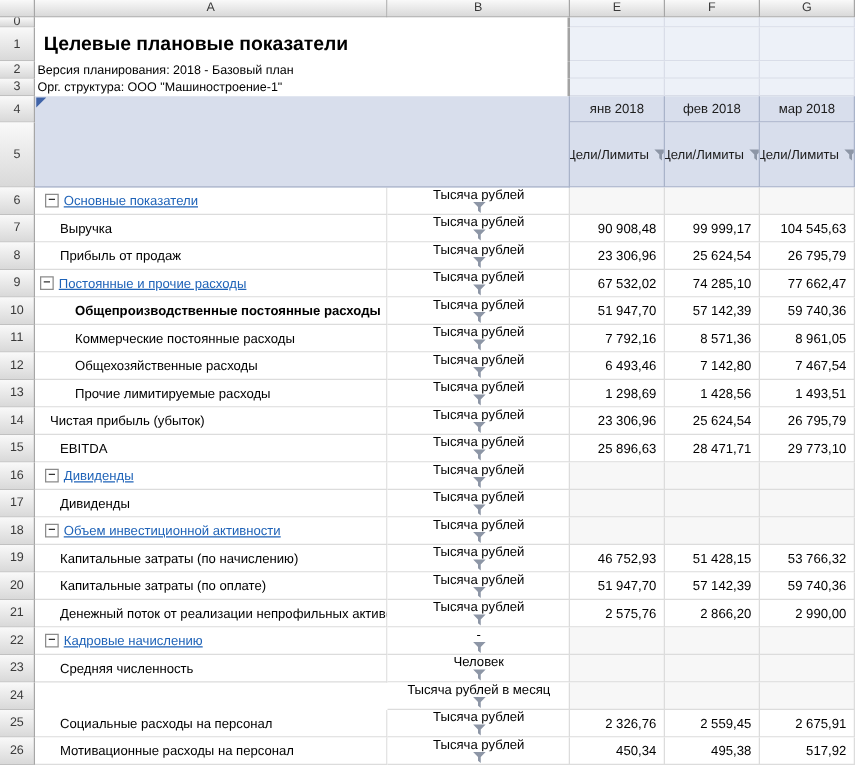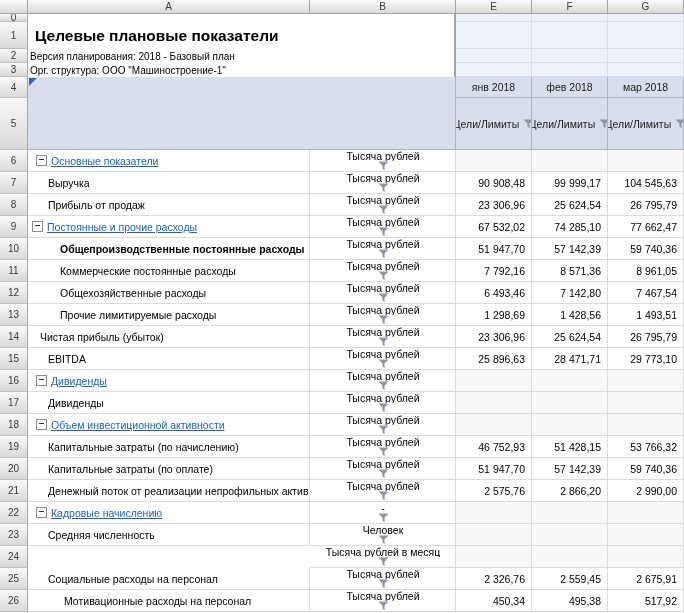--- a/index.html
+++ b/index.html
@@ -506,21 +506,21 @@
               <path d="M0.5 0.5 H10.5 L6.6 4.6 V9.3 L4.4 7.6 V4.6 Z" fill="#8d96a6"></path>
             </svg>
           </span>
         </div>
         <div class="cell dc wV cv">2 326,76</div>
         <div class="cell dc wV cv">2 559,45</div>
         <div class="cell dc wV cv">2 675,91</div>
       </div>
       <div class="frow grow">
         <div class="cell num">26</div>
-        <div class="cell dc wA ca" style="padding-left: 36px;">
+        <div class="cell dc wA ca" style="padding-left: 20px;">
           <span class="ilabel">Мотивационные расходы на персонал</span>
         </div>
         <div class="cell dc wB cb">
           <span class="unit">Тысяча рублей</span>
           <span class="funnel">
             <svg width="11" height="10" viewBox="0 0 11 10">
               <path d="M0.5 0.5 H10.5 L6.6 4.6 V9.3 L4.4 7.6 V4.6 Z" fill="#8d96a6"></path>
             </svg>
           </span>
         </div>

